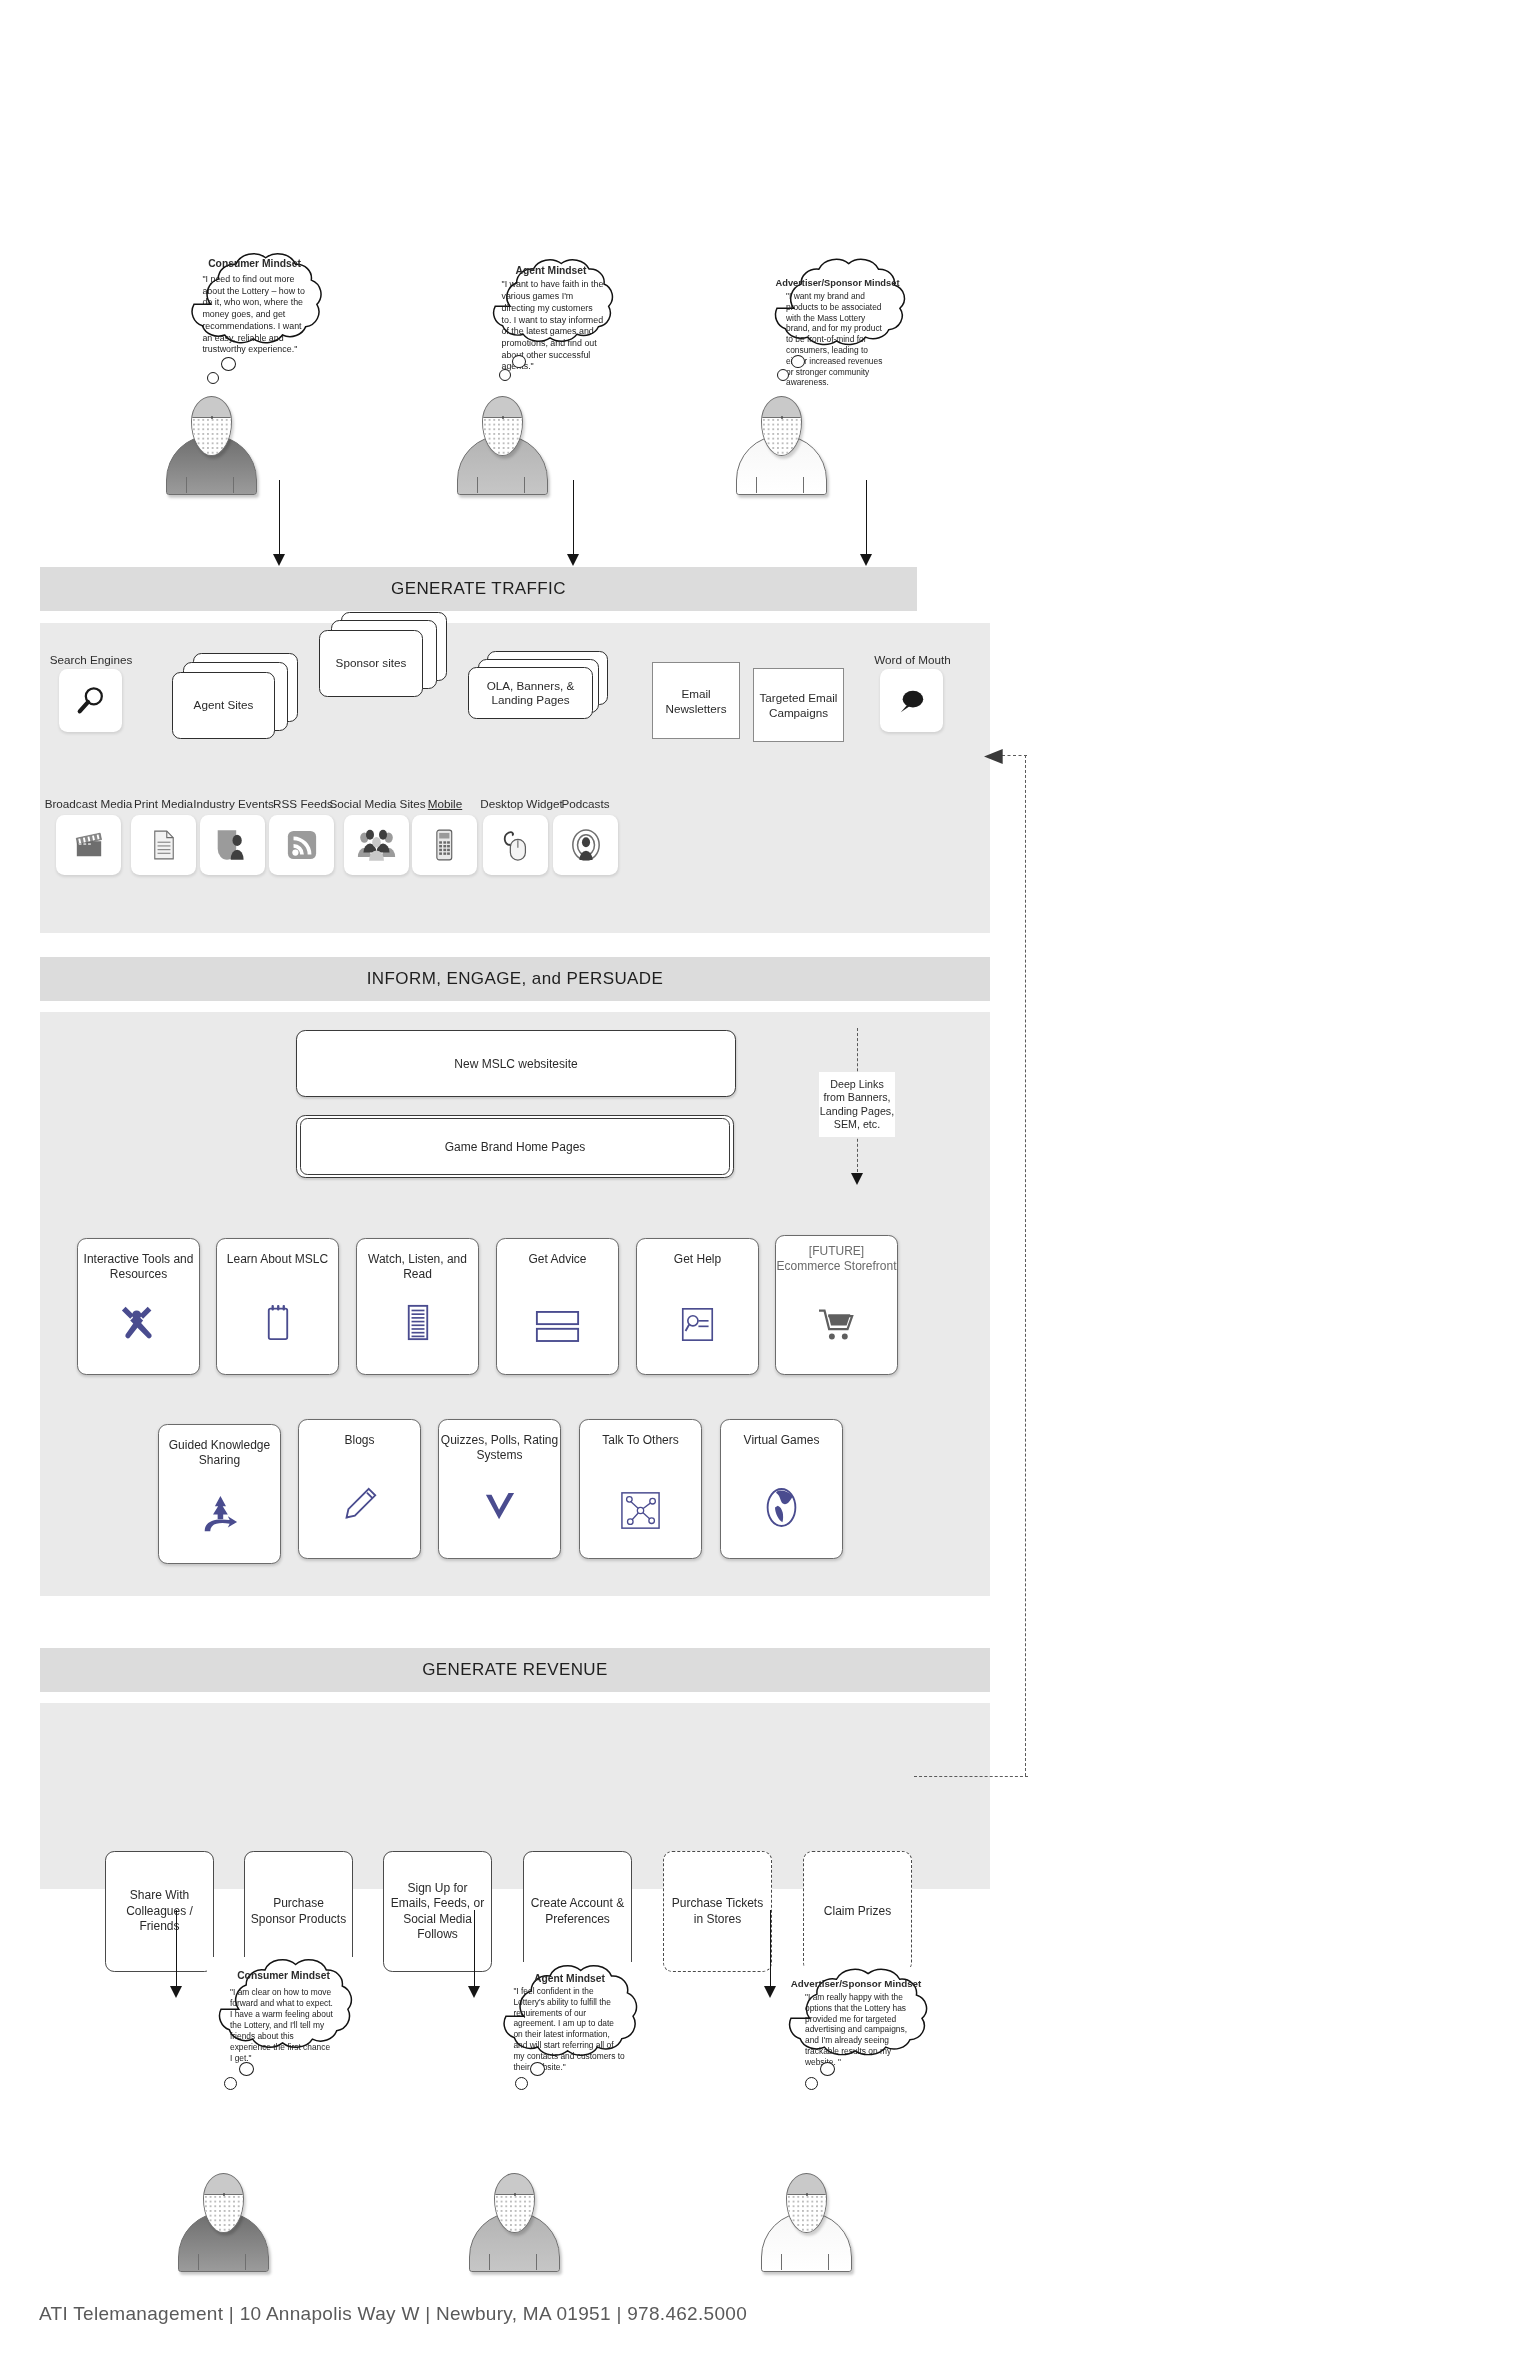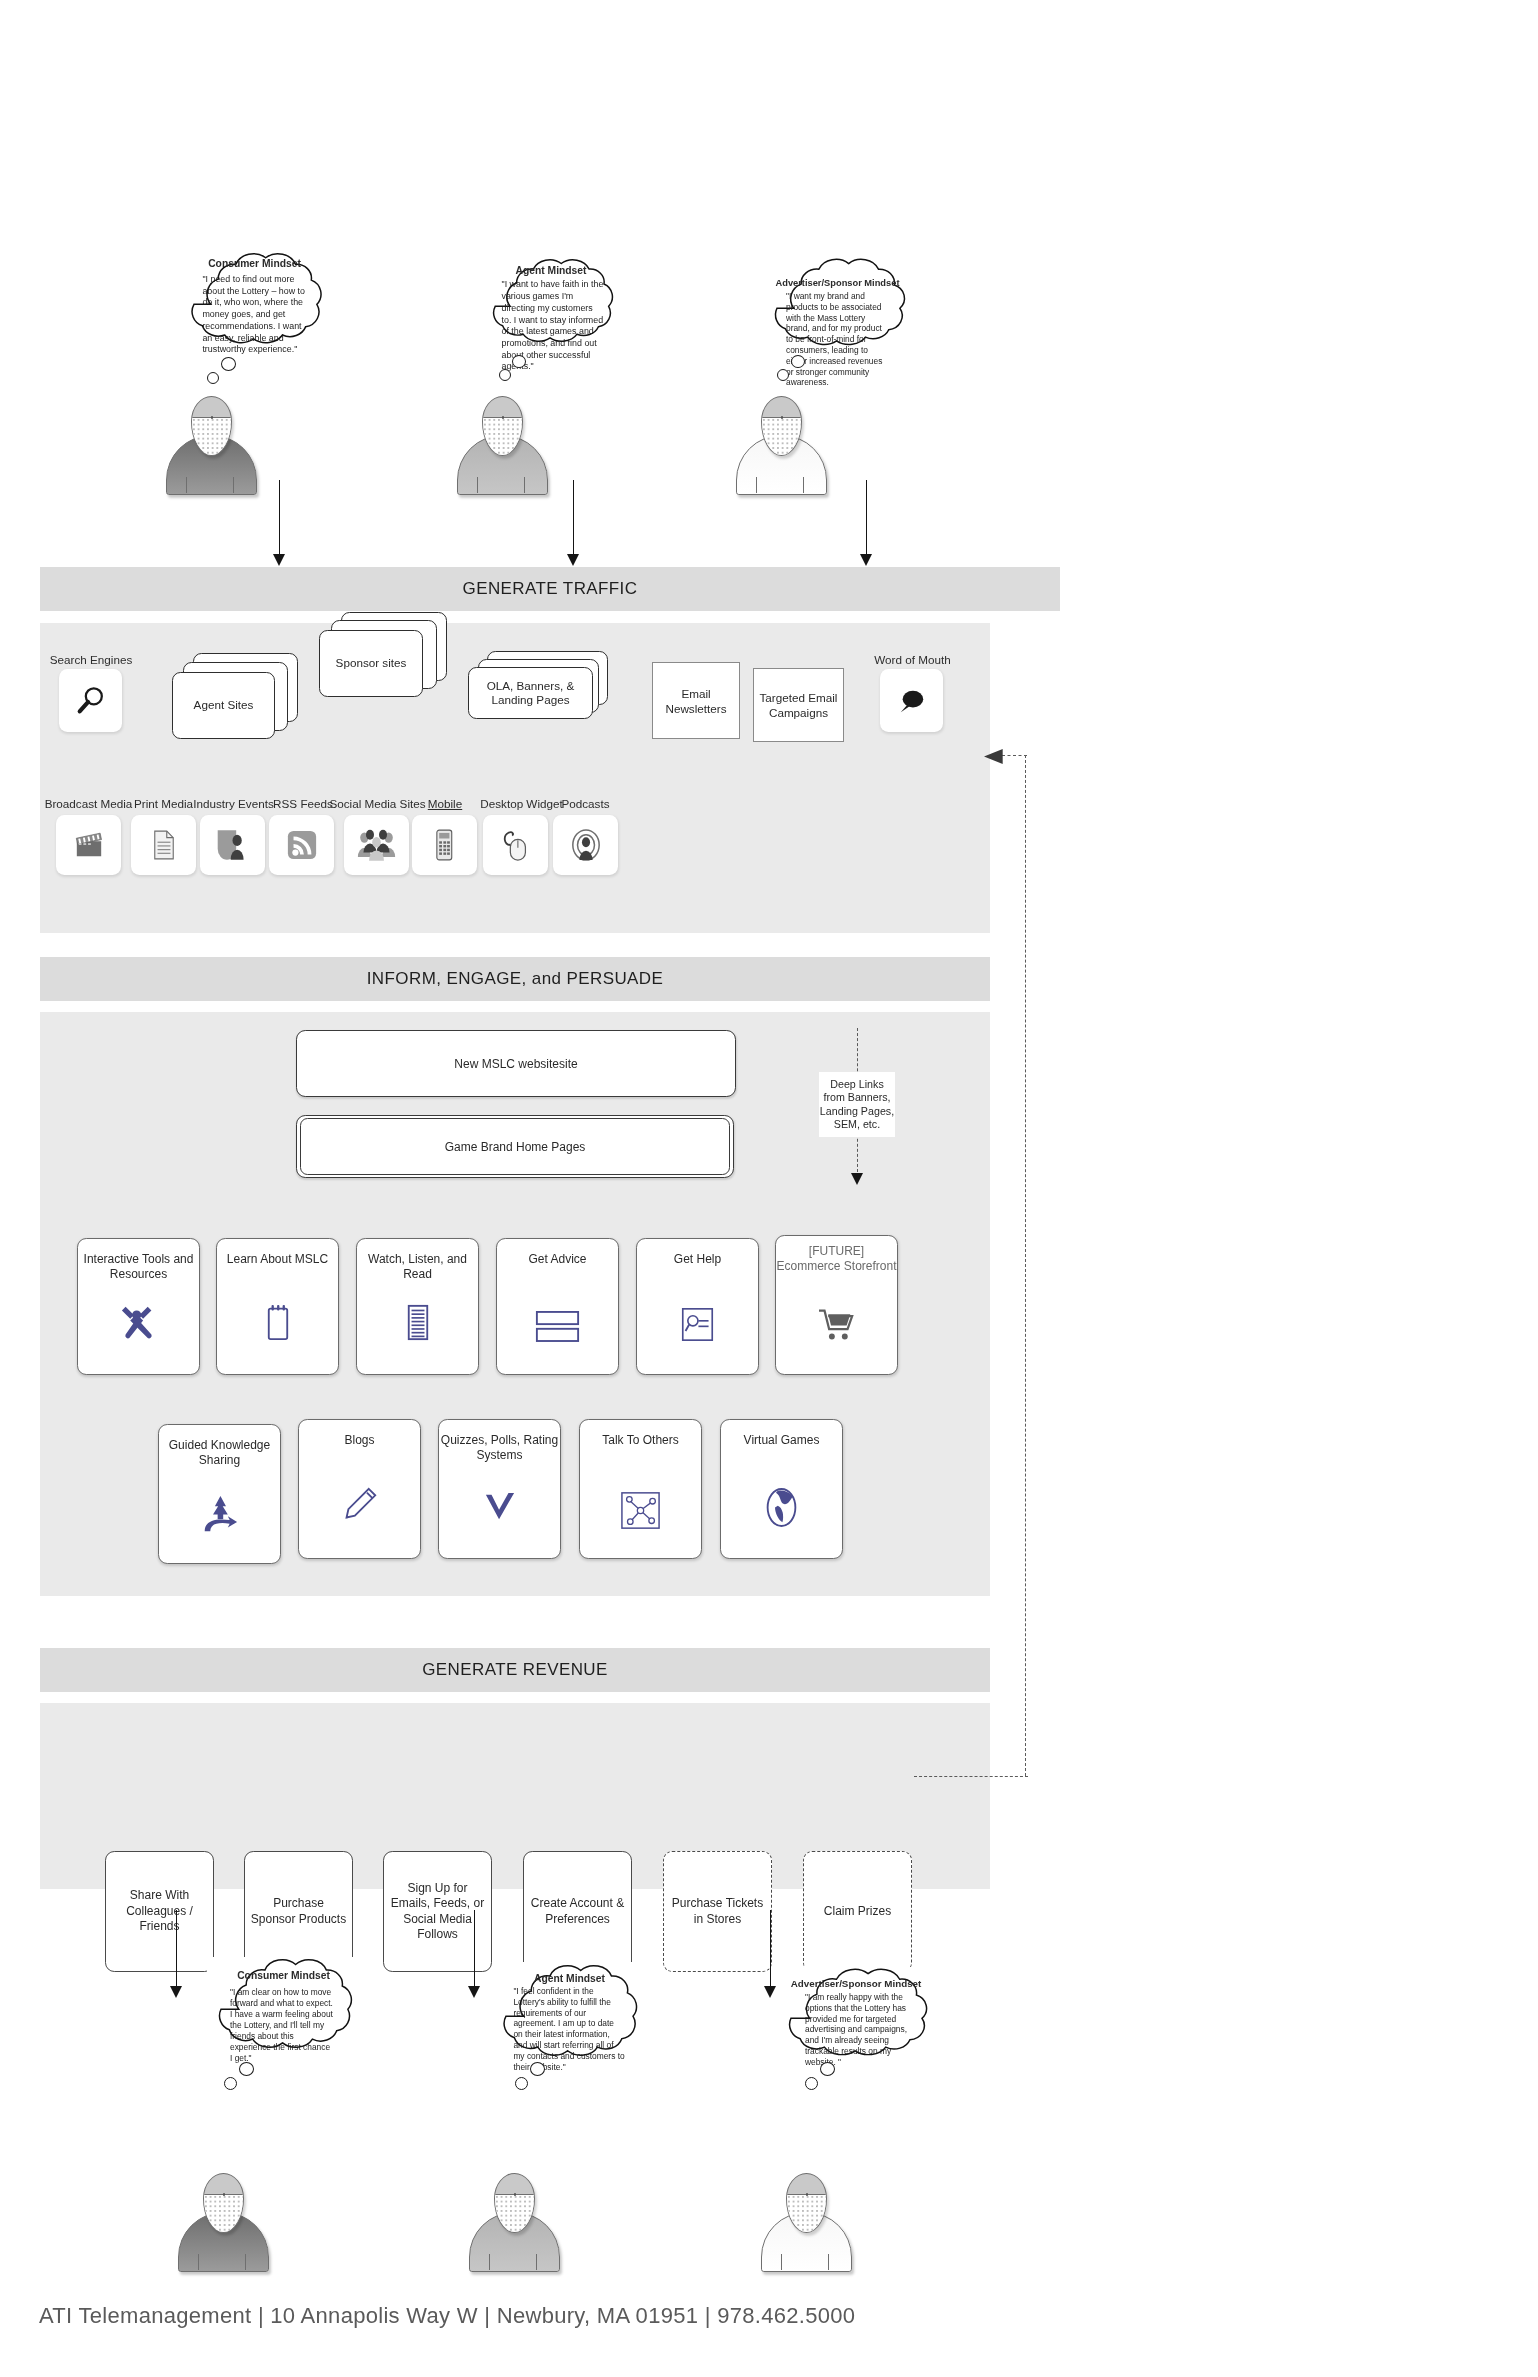--- a/index.html
+++ b/index.html
@@ -16,21 +16,21 @@
   #doc-header{left:39px;top:37px;width:1119px;}
   #doc-header .l1,#doc-header .l2{
     font-size:19.6px;color:#585858;letter-spacing:0.2px;line-height:28px;
     font-family:"Liberation Sans", sans-serif;
   }
   #appendix{left:39px;top:128px;width:1119px;}
   #appendix .a1{font-size:24px;color:#7b2230;line-height:34px;font-weight:400;}
   #appendix .a2{font-size:24px;color:#7b2230;line-height:35px;font-weight:400;}
 
   
-  #doc-footer{left:39px;top:2303px;font-size:22px;color:#5a5a5a;letter-spacing:0.3px;}
+  #doc-footer{left:39px;top:2303px;font-size:19px;color:#5a5a5a;letter-spacing:0.3px;}
 
   
   .person{position:absolute;width:101px;height:103px;}
   .person .body{
     position:absolute;left:5.6px;top:45px;width:89px;height:58px;
     border:0.9px solid #6f6f6f;
     border-radius:45px 45px 2.8px 2.8px;
     box-shadow:1.9px 2.8px 2.8px rgba(0,0,0,.22);
   }
   .person .legline{position:absolute;top:87px;width:0.9px;height:16px;background:#6f6f6f;}
@@ -221,21 +221,21 @@
 </div>
 <div class="v-arrow" style="left:567px;top:480px;height:86px;">
   <div class="shaft" style="height:74px;"></div>
     <div class="head" style="top:74px;"></div>
 </div>
 <div class="v-arrow" style="left:860px;top:480px;height:86px;">
   <div class="shaft" style="height:74px;"></div>
     <div class="head" style="top:74px;"></div>
 </div>
 
-<div class="sec-band" style="left:40px;top:567px;width:1020px;height:44px;">
+<div class="sec-band" style="left:40px;top:567px;width:877px;height:44px;">
   <span>GENERATE TRAFFIC</span>
 </div>
 <div class="sec-body" style="left:40px;top:623px;width:950px;height:310px;"></div>
 
 <div class="tile-cap" style="left:42px;top:653px;width:98px;">Search Engines</div>
 <div class="tile" style="left:59px;top:669px;width:63px;height:63px;">
   <svg width="32" height="32" viewBox="0 0 34 34">
     <circle cx="20" cy="12" r="8.5" fill="none" stroke="#1a1a1a" stroke-width="2.4"></circle>
     <line x1="14" y1="18" x2="5" y2="28" stroke="#1a1a1a" stroke-width="4.4" stroke-linecap="round"></line>
   </svg>

